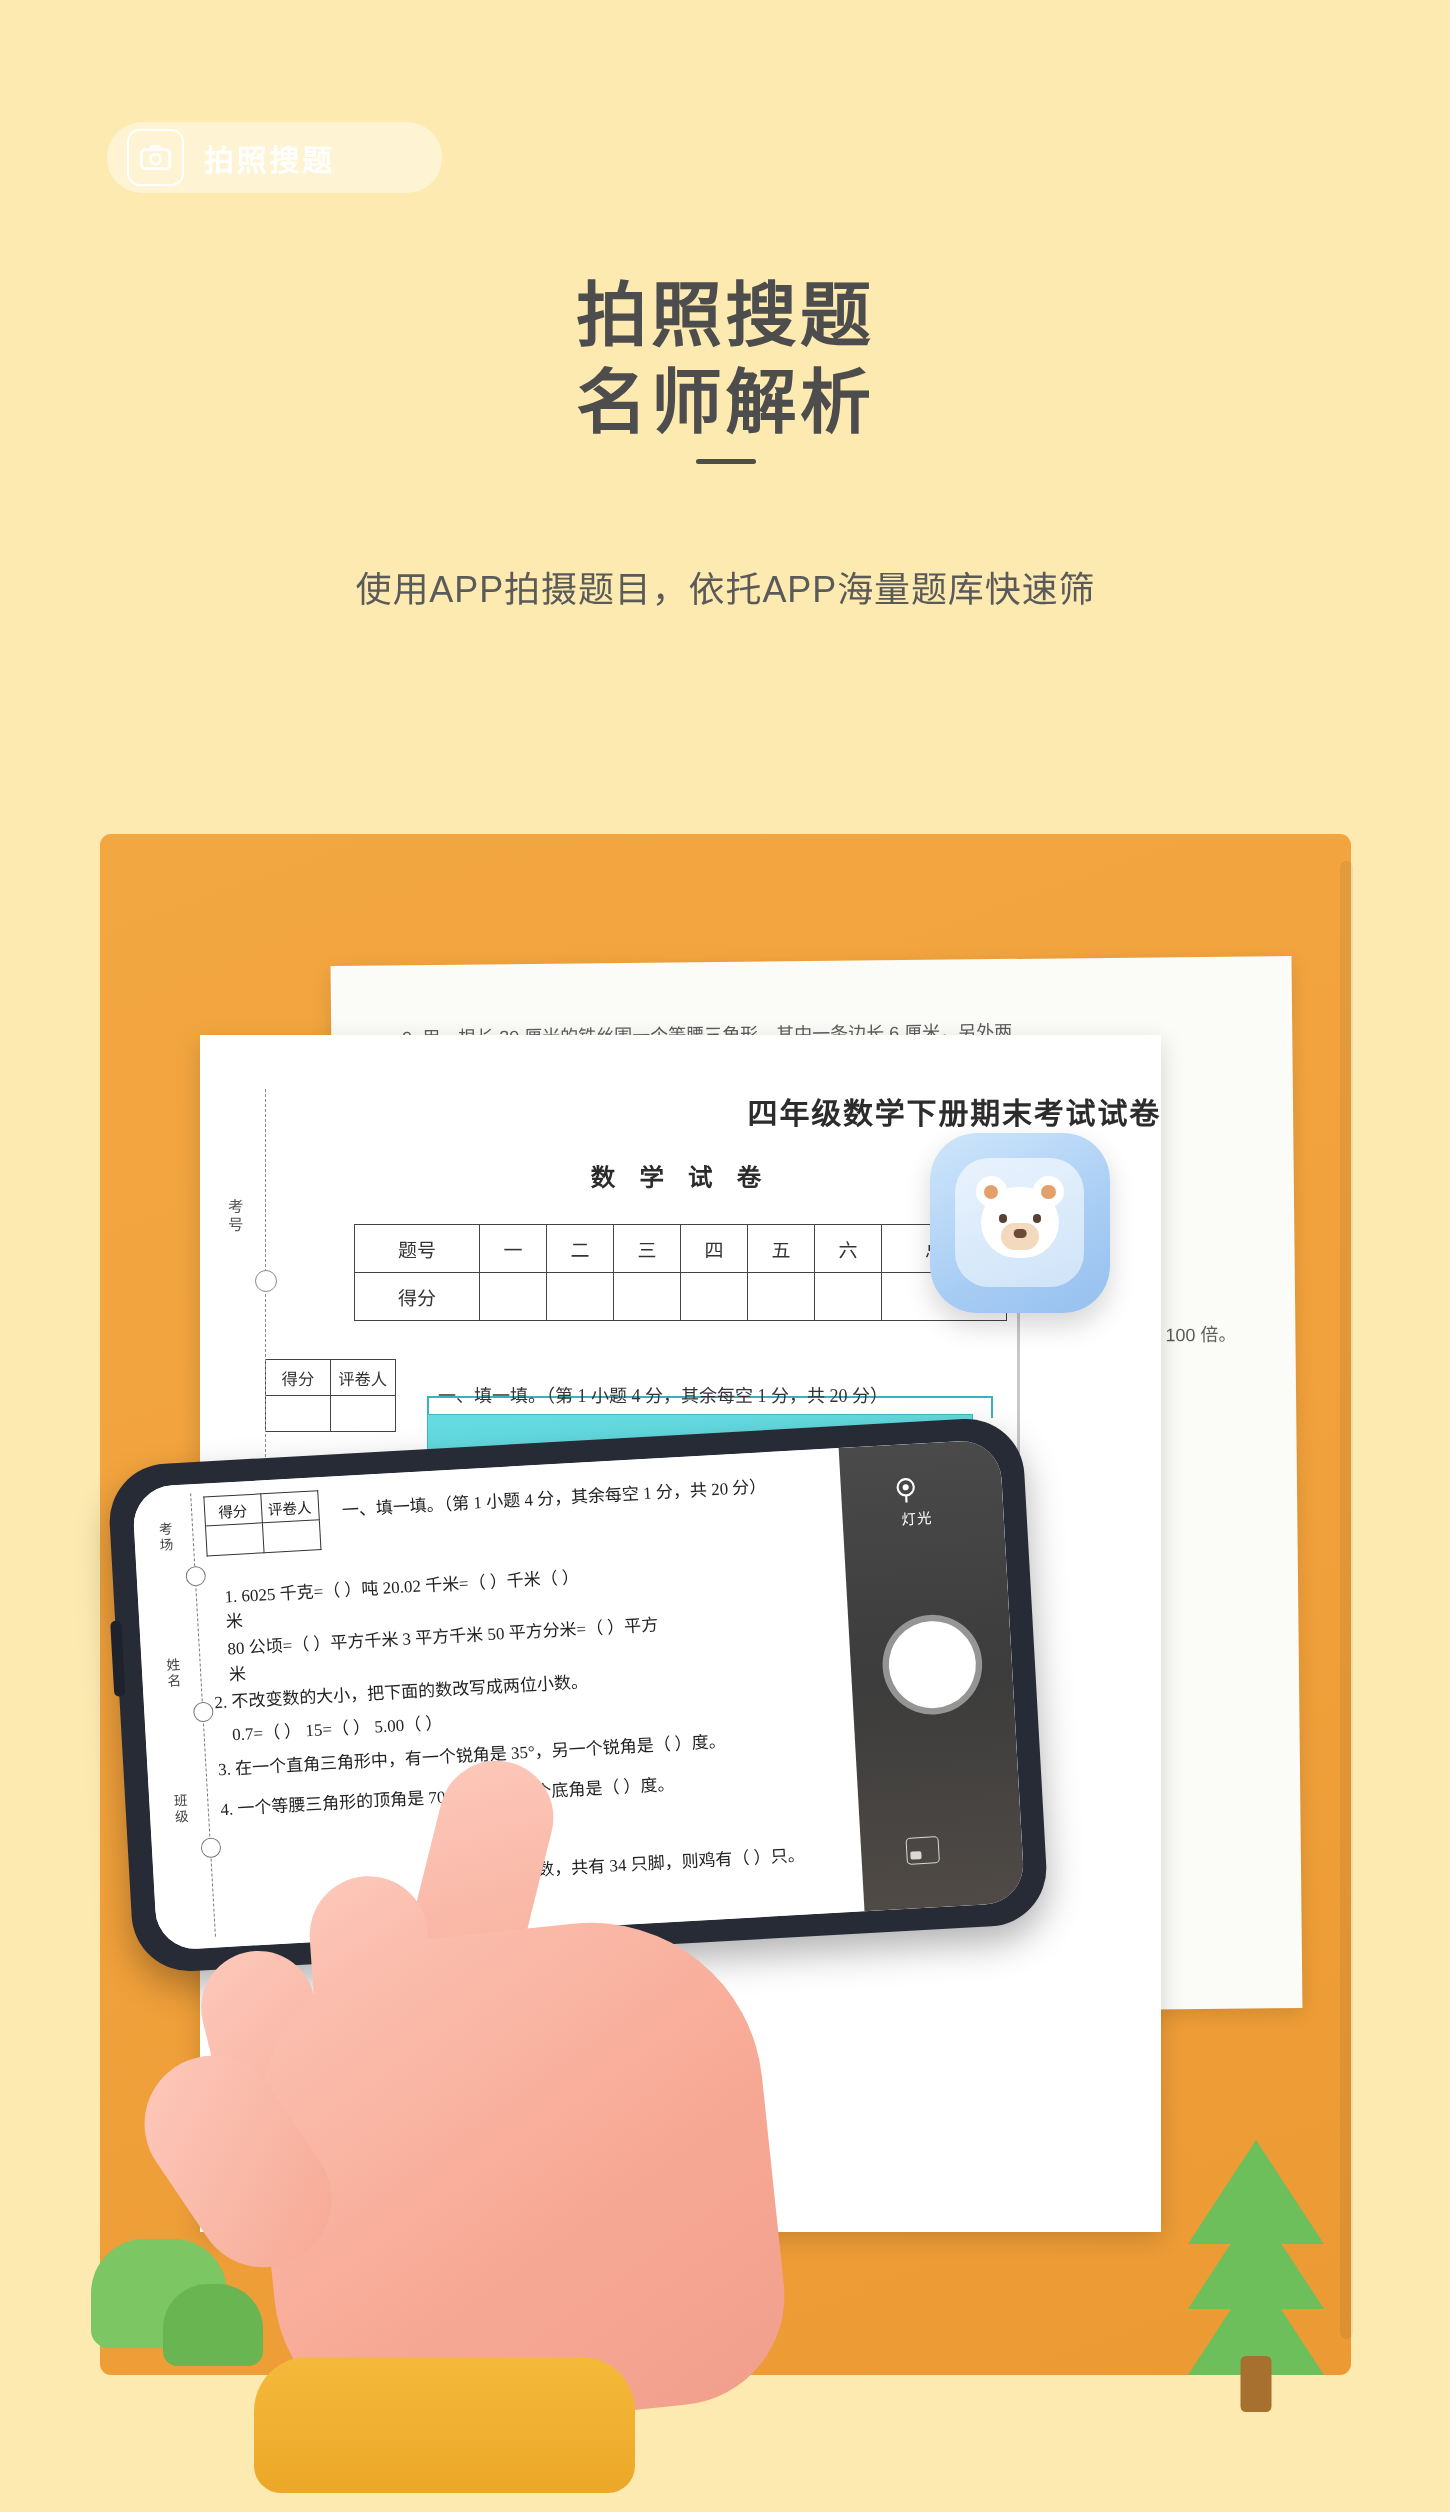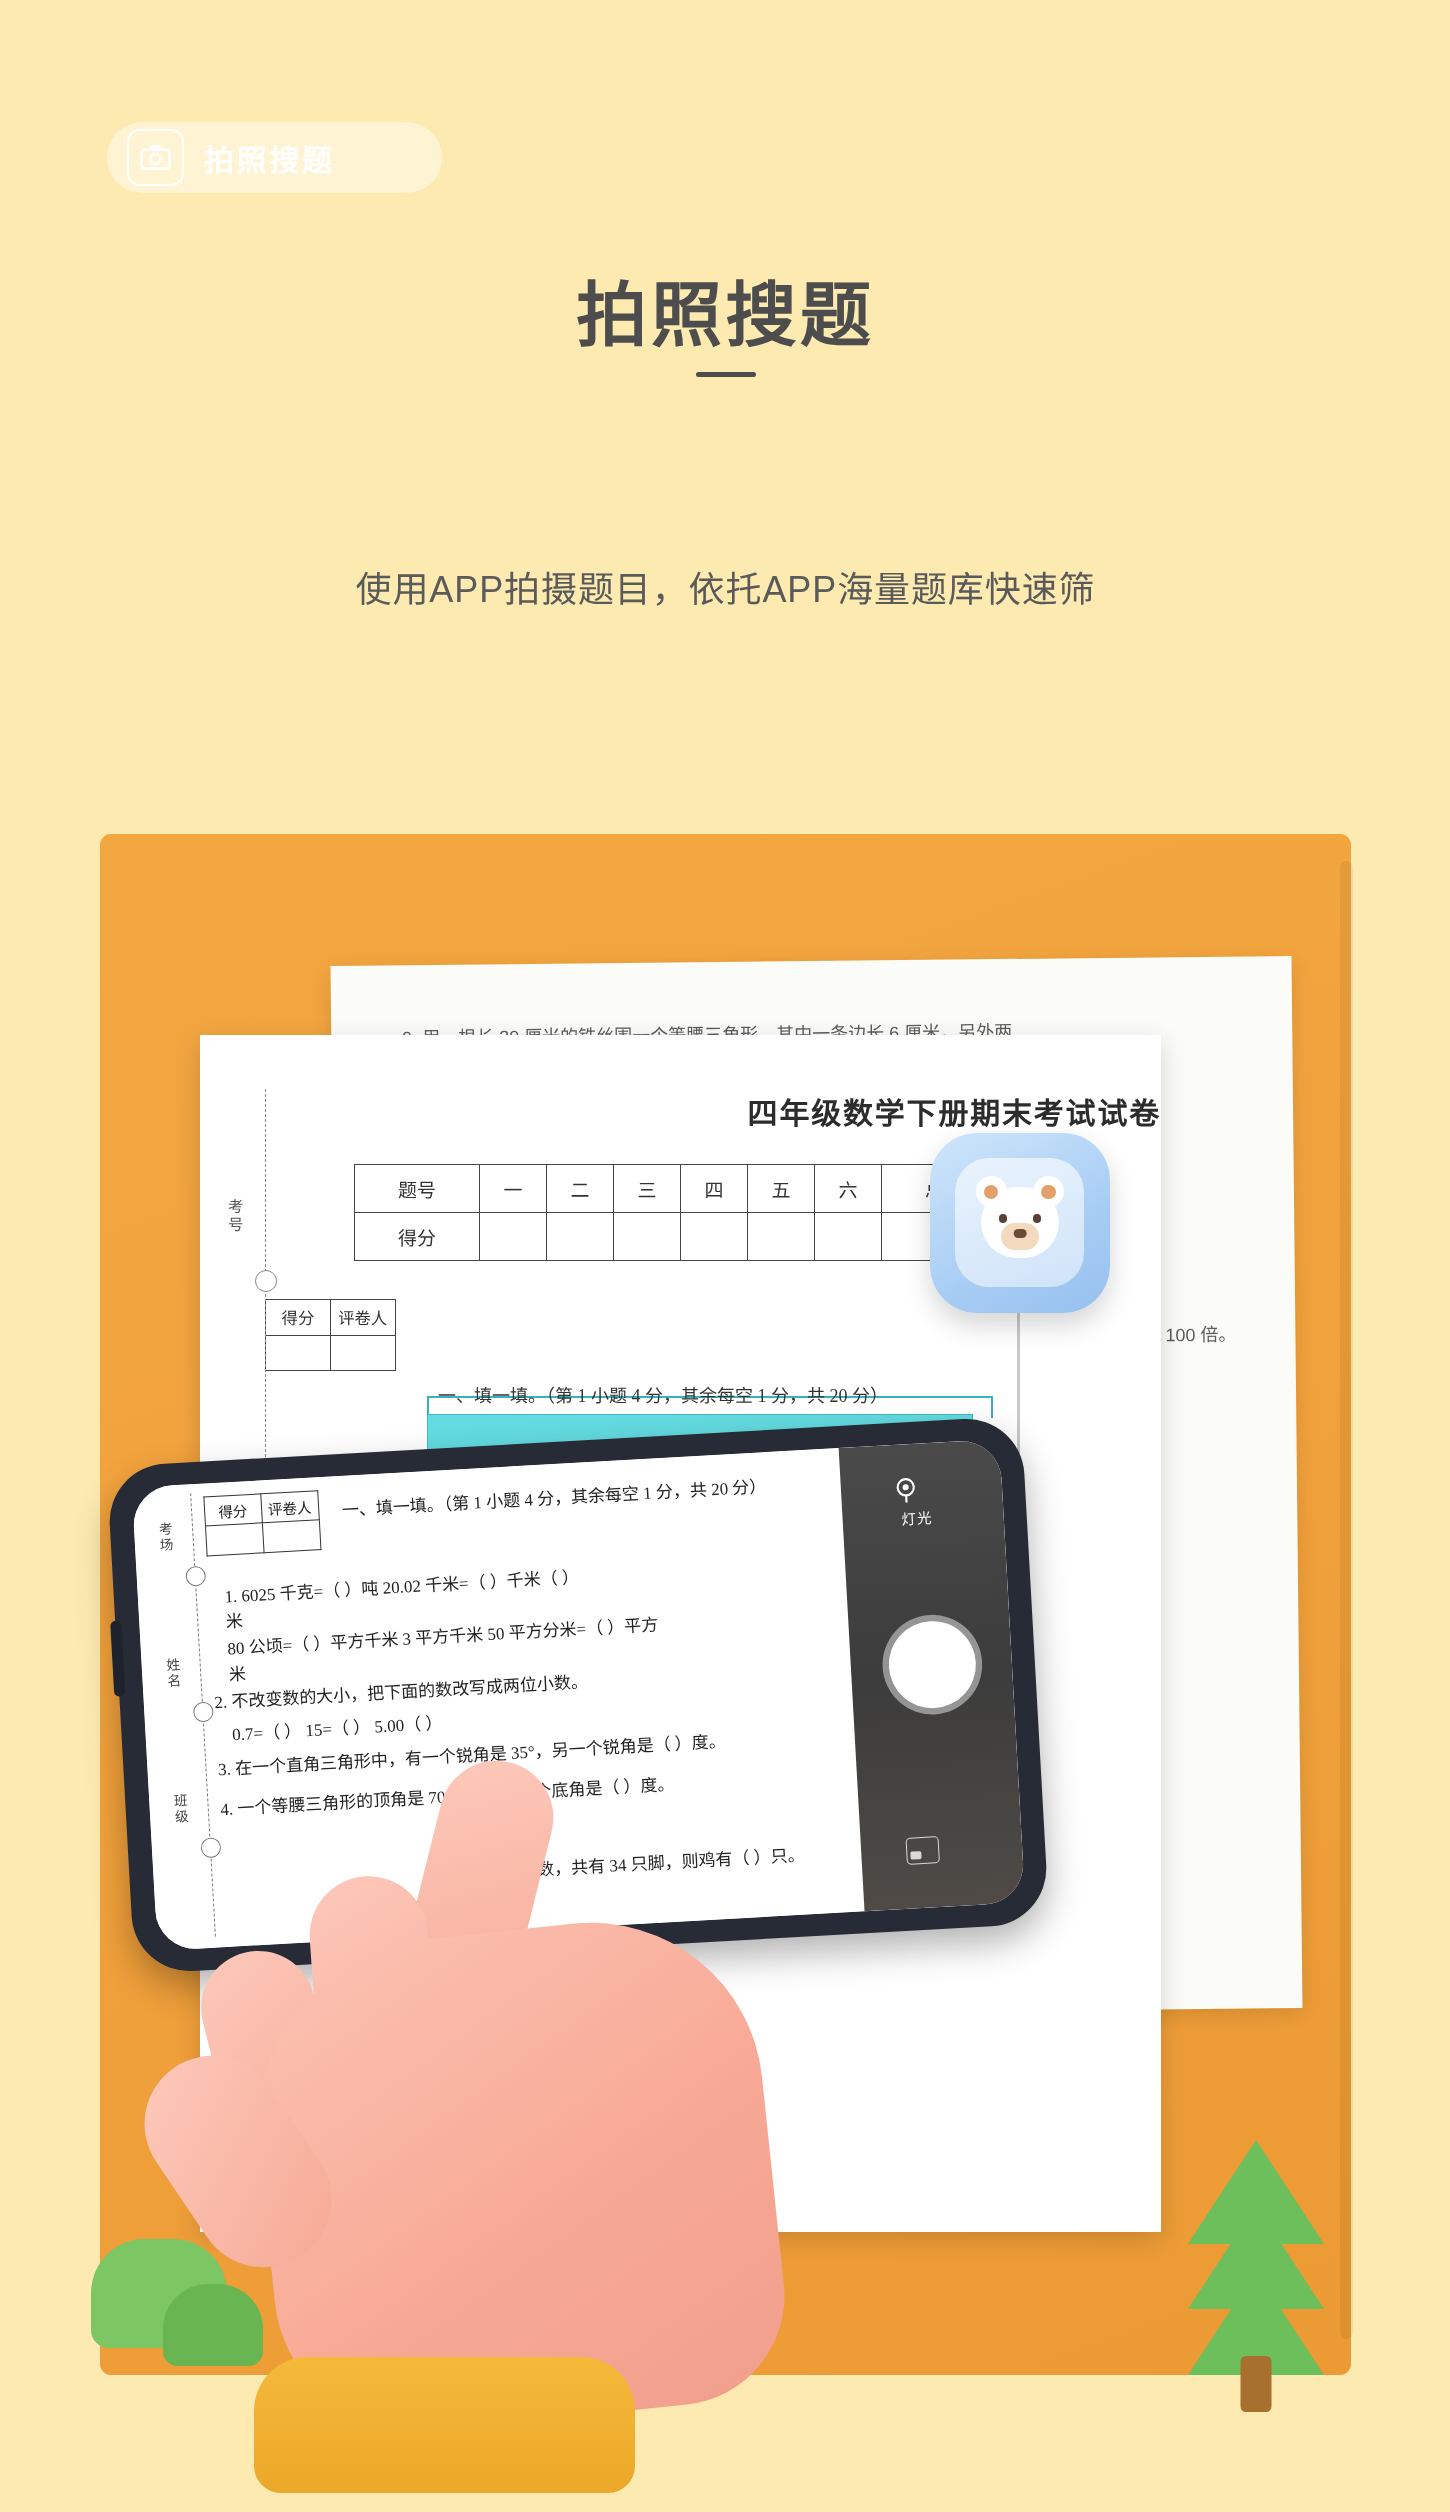--- a/index.html
+++ b/index.html
@@ -267,20 +267,21 @@
       <rect x="1.5" y="5" width="31" height="21" rx="4" fill="none" stroke="#ffffff" stroke-width="3"></rect>
       <path d="M11 5 L13.5 1.5 L20.5 1.5 L23 5" fill="none" stroke="#ffffff" stroke-width="3" stroke-linejoin="round"></path>
       <circle cx="17" cy="15.5" r="5.5" fill="none" stroke="#ffffff" stroke-width="3"></circle>
     </svg>
   </span>
   <span class="badge-label">拍照搜题</span>
 </div>
 
 <div class="headline">
   <div class="l1">拍照搜题</div>
+  <div class="l2">名师解析</div>
   <div class="rule"></div>
 </div>
 
 <div class="sub">
   <div>使用APP拍摄题目，依托APP海量题库快速筛</div>
 </div>
 
 <div class="scene">
 
   <div class="desk"></div>
@@ -295,20 +296,21 @@
     <div class="seal">
       <div class="seal-mark" style="top:181px;"></div>
       <div class="seal-mark" style="top:453px;"></div>
       <div class="seal-mark" style="top:725px;"></div>
       <div class="seal-txt" style="top:109px;">考号</div>
       <div class="seal-txt" style="top:381px;">考场</div>
       <div class="seal-txt" style="top:653px;">姓名</div>
     </div>
 
     <div class="pf-title">四年级数学下册期末考试试卷</div>
+    <div class="pf-sub">数 学 试 卷</div>
 
     <table class="score-table">
       <tbody>
           <tr>
         <td>题号</td>
         <td>一</td>
         <td>二</td>
         <td>三</td>
         <td>四</td>
         <td>五</td>

